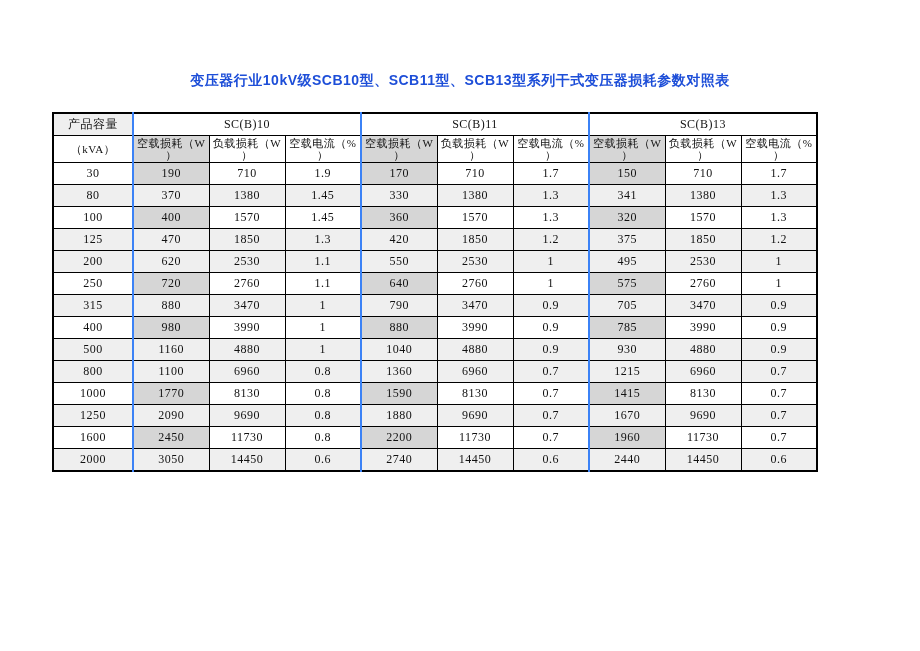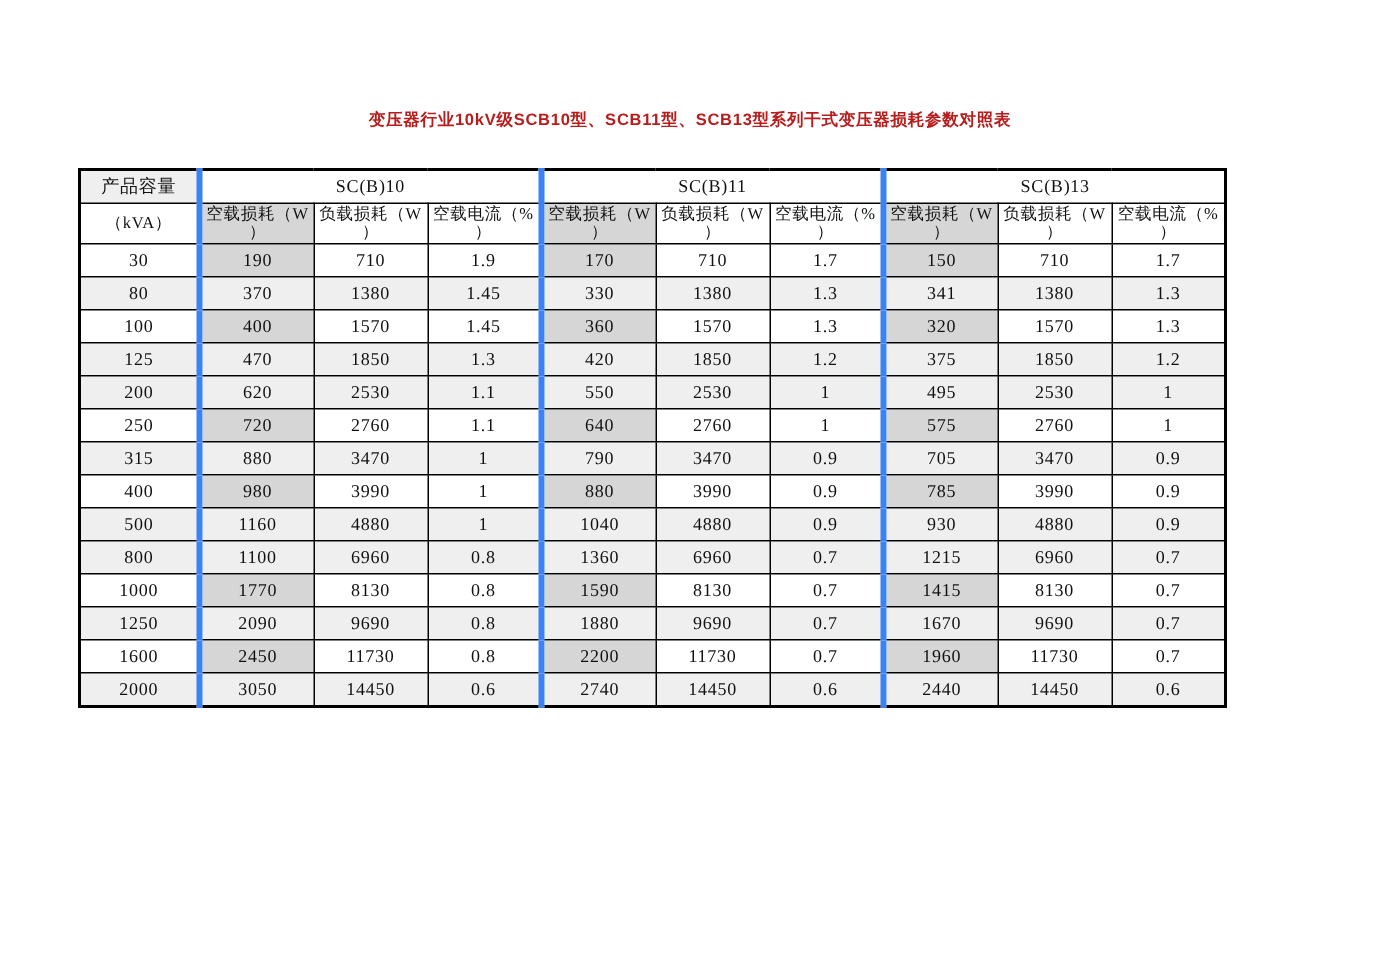--- a/index.html
+++ b/index.html
@@ -3,21 +3,21 @@
 <meta charset="utf-8">
 <style>
   html,body{margin:0;padding:0;}
   body{
     width:920px;height:651px;position:relative;background:#ffffff;
     font-family:"Liberation Serif","DejaVu Serif",serif;color:#000;
   }
   .title{
     position:absolute;top:72px;left:0;width:920px;margin:0;
     text-align:center;font-family:"Liberation Sans","DejaVu Sans",sans-serif;
-    font-size:11px;font-weight:bold;color:#b91c1c;letter-spacing:0.5px;
+    font-size:14px;font-weight:bold;color:#1d4ed8;letter-spacing:0.5px;
   }
   table.loss-table{
     position:absolute;left:52px;top:112px;
     border-collapse:collapse;table-layout:fixed;
     border:2px solid #000;background:#fff;
   }
   col.c-kva{width:80px;}
   col.c{width:76px;}
   th,td{
     border:1px solid #000;padding:0;margin:0;
@@ -26,21 +26,21 @@
     overflow:hidden;letter-spacing:0.5px;
   }
   tr.group-row th{height:21px;}
   tr.sub-row th{
     height:26px;line-height:1.1;font-size:11px;white-space:pre-line;
   }
   tbody td{height:21px;}
   tr.stripe td{background:#efefef;}
   th.grey, td.grey{background:#d6d6d6;}
   th.col1-head{background:#efefef;}
-  .gs{border-left:4px solid #3b82f6;}
+  .gs{border-left:2px solid #3b82f6;}
 </style>
 </head>
 <body>
 
 <h1 class="title">变压器行业10kV级SCB10型、SCB11型、SCB13型系列干式变压器损耗参数对照表</h1>
 
 <table class="loss-table">
   <colgroup>
     <col class="c-kva">
       <col class="c">

